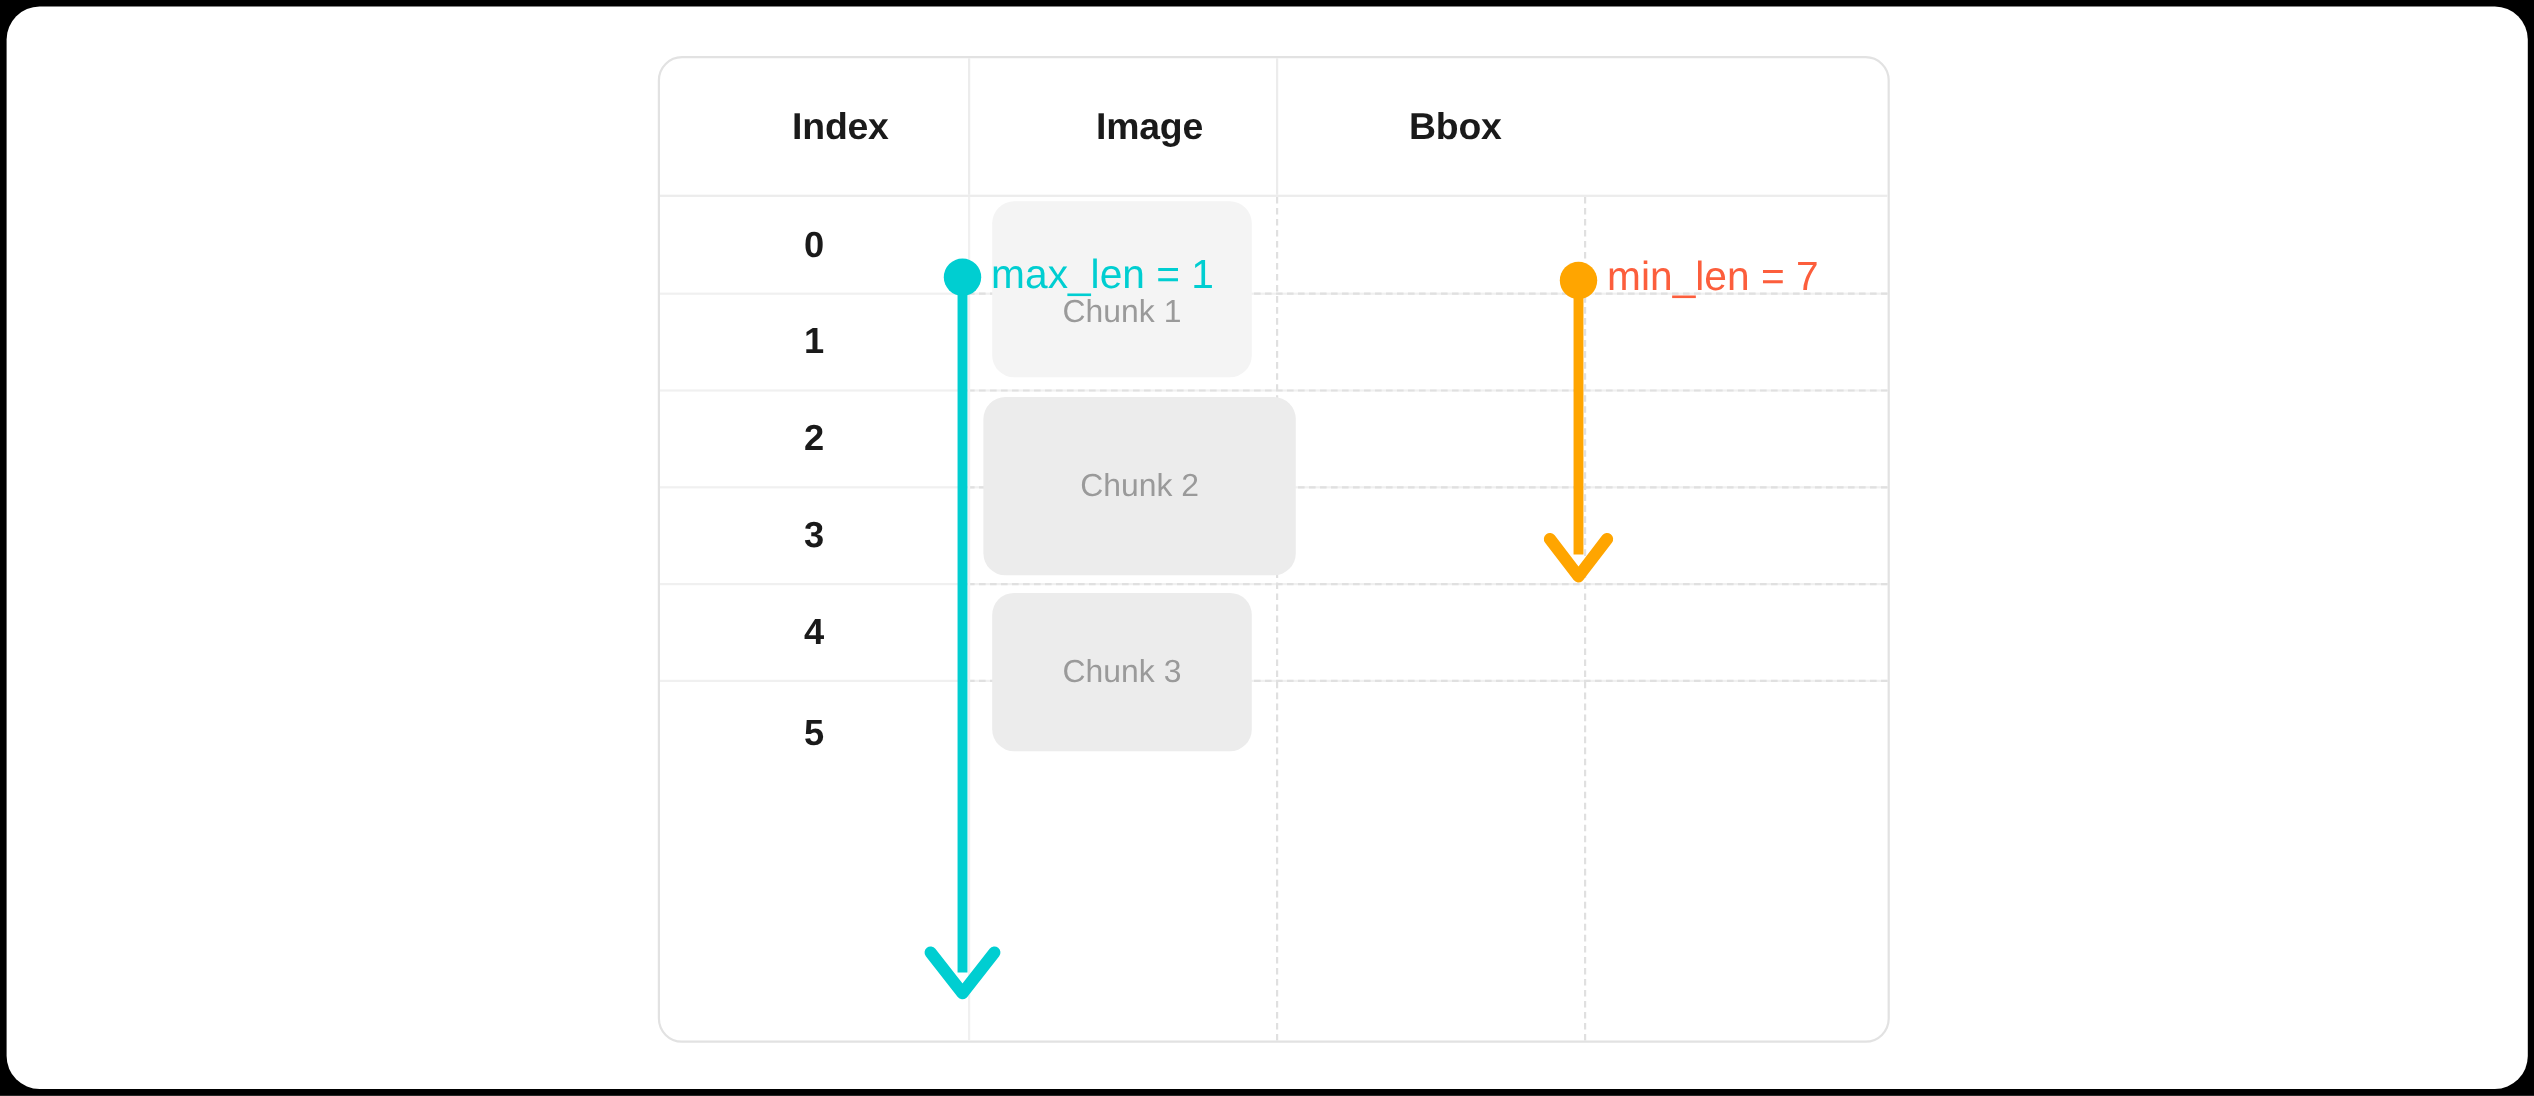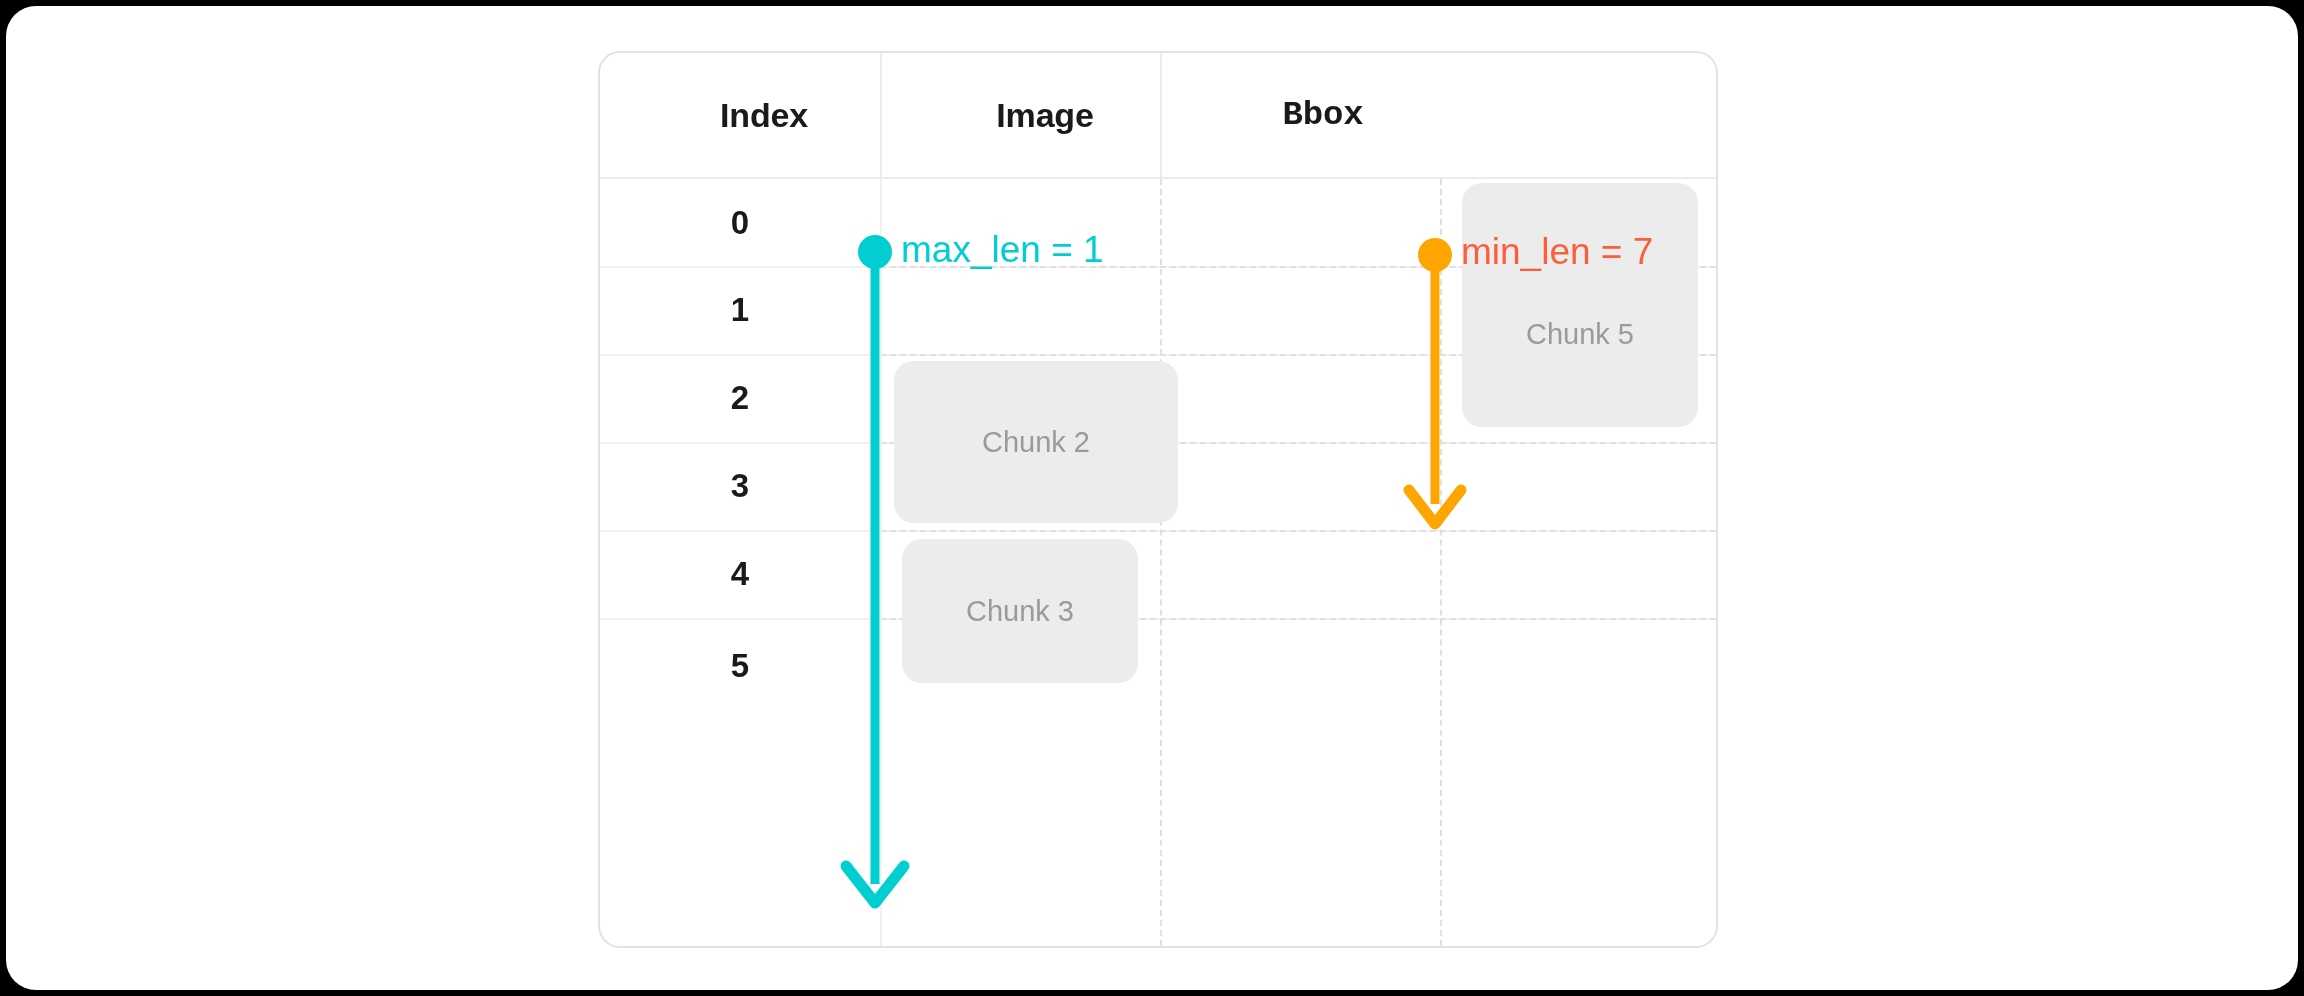--- a/index.html
+++ b/index.html
@@ -57,21 +57,21 @@
     font-weight: bold;
     color: #1a1a1a;
     letter-spacing: -0.2px;
     box-sizing: border-box;
     padding-left: 48px;
   }
   .header-cell + .header-cell { border-left: 2px solid #ececec; }
   .col-index { width: 280px; }
   .col-image { width: 280px; text-align: right; }
   .col-label { width: 280px; }
-  .col-bbox  { width: 276px; font-family: Liberation Mono, monospace; }
+  .col-bbox  { width: 276px; }
 
   
   #table-body {
     position: absolute;
     left: 0;
     top: 126px;
     width: 100%;
     height: 767px;
   }
 
@@ -186,31 +186,31 @@
 
       <div class="col-sep-solid" style="left:280px"></div>
 
       <div class="index-cell" style="top:0px;   height:87px">0</div>
       <div class="index-cell" style="top:87px;  height:88px">1</div>
       <div class="index-cell" style="top:175px; height:88px">2</div>
       <div class="index-cell" style="top:263px; height:88px">3</div>
       <div class="index-cell" style="top:351px; height:88px">4</div>
       <div class="index-cell" style="top:439px; height:95px">5</div>
 
+      <div class="chunk light" style="left:302px; top:4px; width:236px; height:160px">
+        <span class="chunk-label" style="position:relative; top:21px">Chunk 1</span>
+      </div>
       <div class="chunk" style="left:294px; top:182px; width:284px; height:162px">
         <span class="chunk-label">Chunk 2</span>
       </div>
       <div class="chunk" style="left:302px; top:360px; width:236px; height:144px">
         <span class="chunk-label">Chunk 3</span>
       </div>
 
 
-      <div class="chunk" style="left:862px; top:4px; width:236px; height:244px">
-        <span class="chunk-label" style="position:relative; top:29px">Chunk 5</span>
-      </div>
 
     </div>
   </div>
 
   <svg id="annotations" viewBox="0 0 2292 984">
 
     <line x1="869" y1="245" x2="869" y2="878" stroke="#00ced1" stroke-width="9"></line>
     <polyline points="840,860 869,897 898,860" fill="none" stroke="#00ced1" stroke-width="11" stroke-linecap="round" stroke-linejoin="round"></polyline>
     <circle cx="869" cy="246" r="17" fill="#00ced1"></circle>
 

